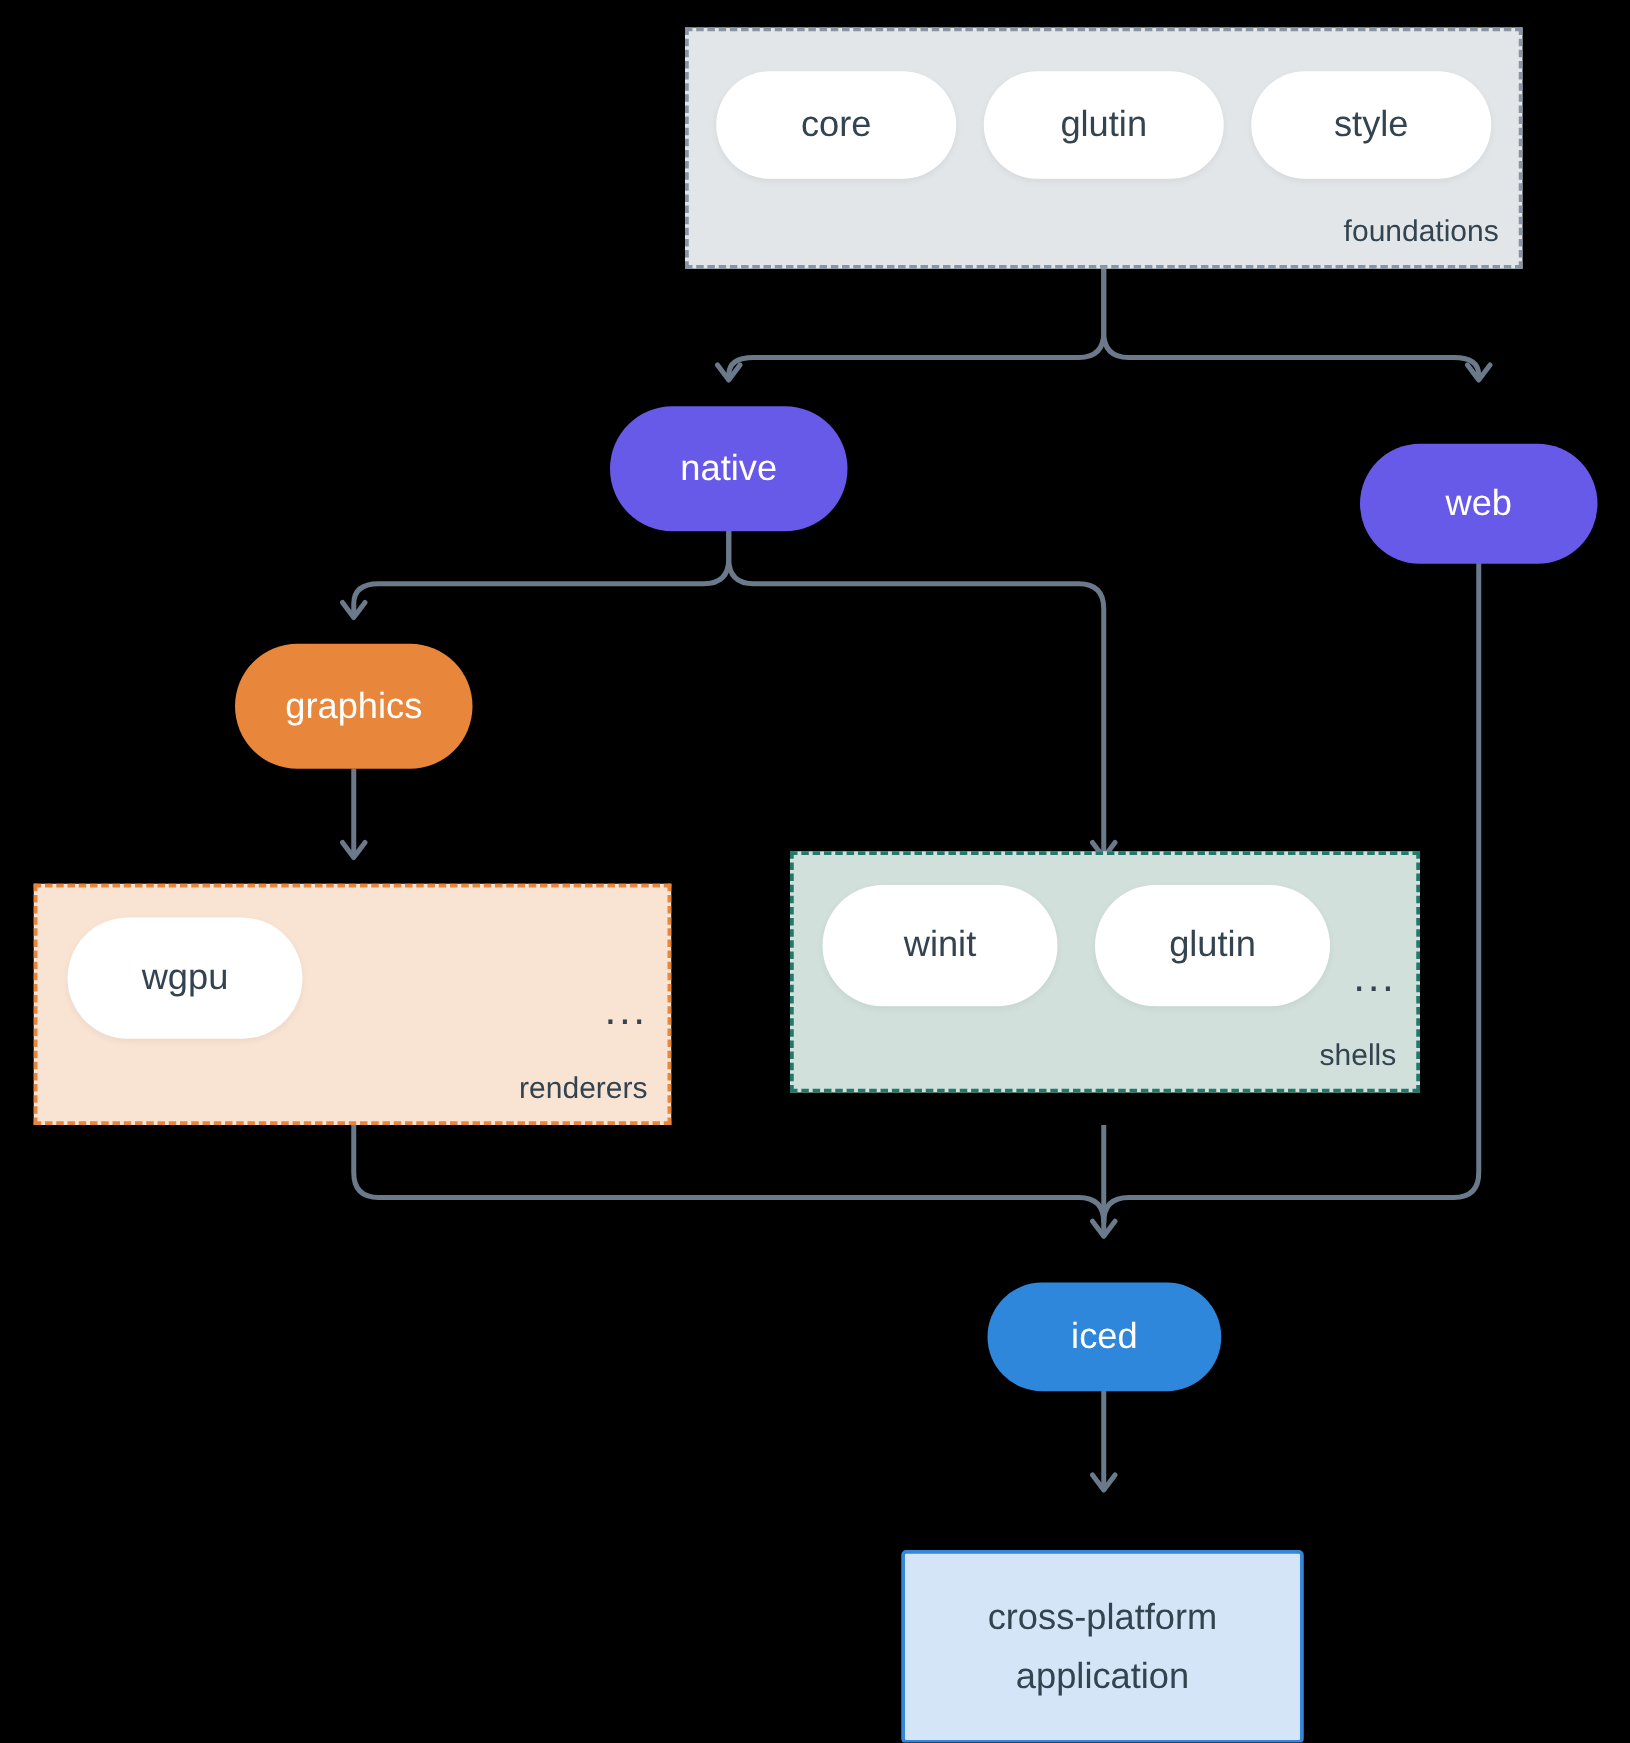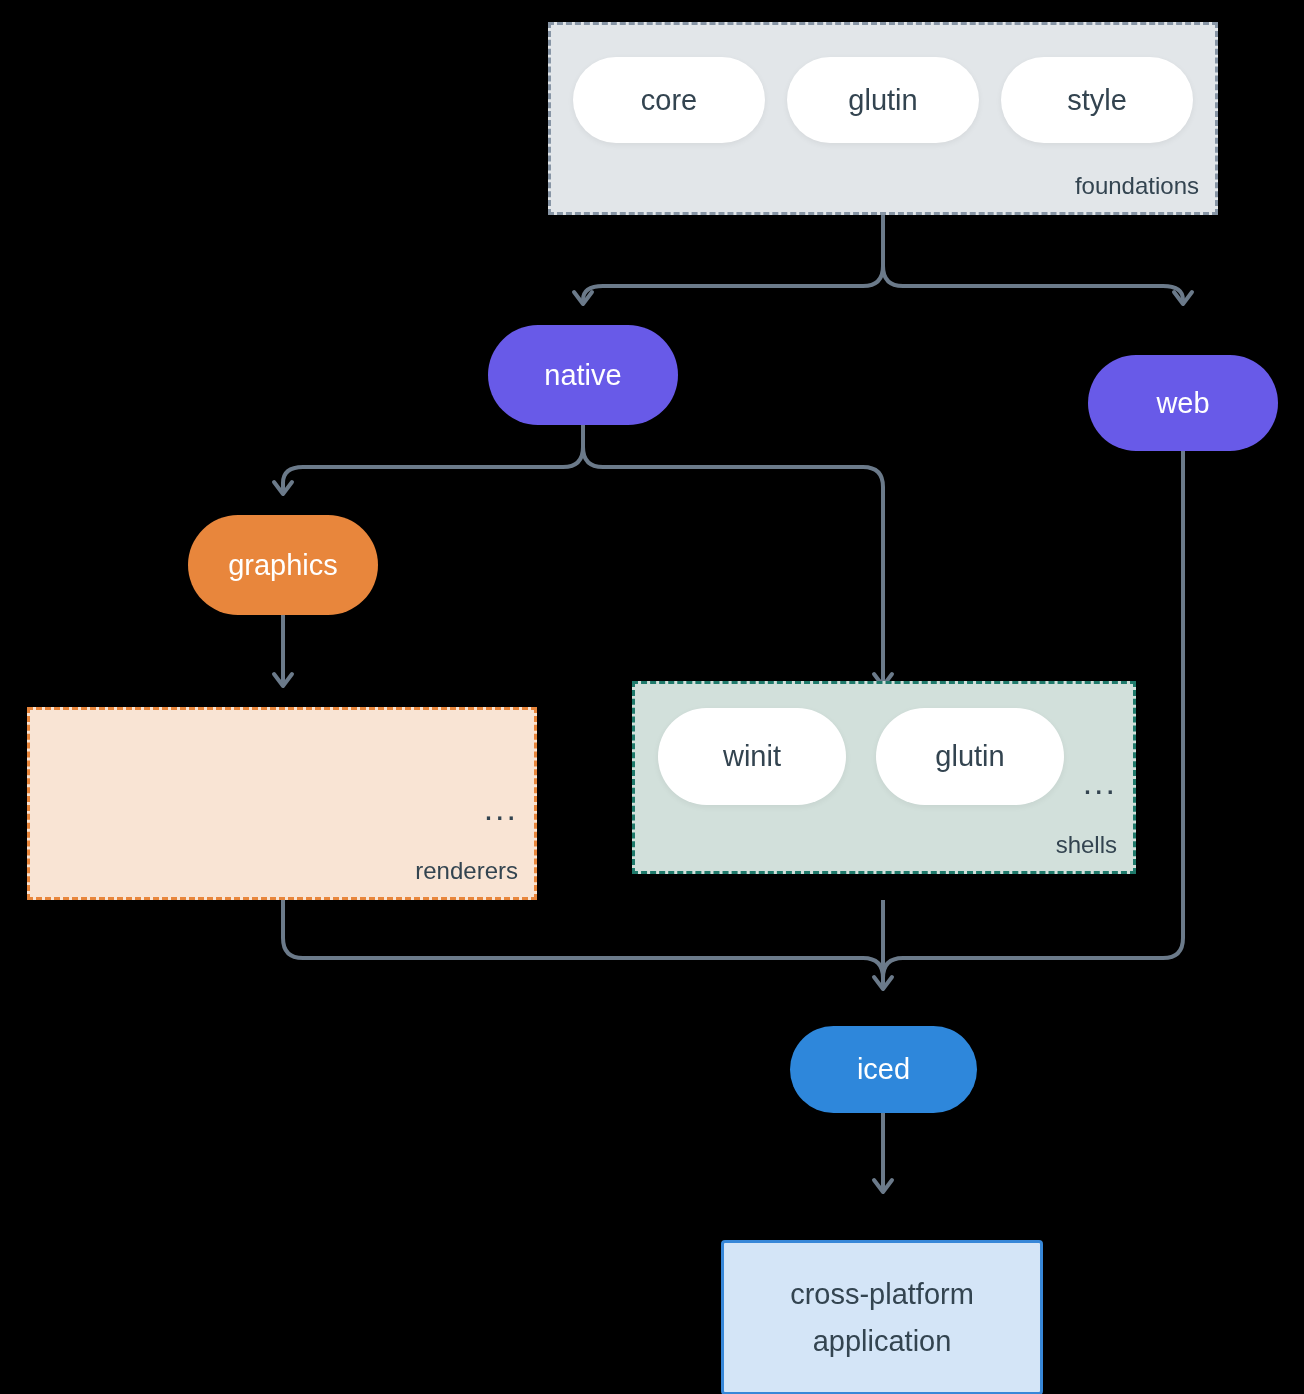--- a/index.html
+++ b/index.html
@@ -105,20 +105,21 @@
     </div>
     <div class="group-label">foundations</div>
   </div>
 
   <div class="pill abs purple node-native">native</div>
   <div class="pill abs purple node-web">web</div>
 
   <div class="pill abs orange node-graphics">graphics</div>
 
   <div class="groupbox gbox renderers">
+    <div class="pill inner-pill" style="left:24px;">wgpu</div>
     <div class="ellipsis">...</div>
     <div class="group-label">renderers</div>
   </div>
 
   <div class="groupbox gbox shells">
     <div class="pill inner-pill" style="left:23px;">winit</div>
     <div class="pill inner-pill" style="left:241px;">glutin</div>
     <div class="ellipsis">...</div>
     <div class="group-label">shells</div>
   </div>

